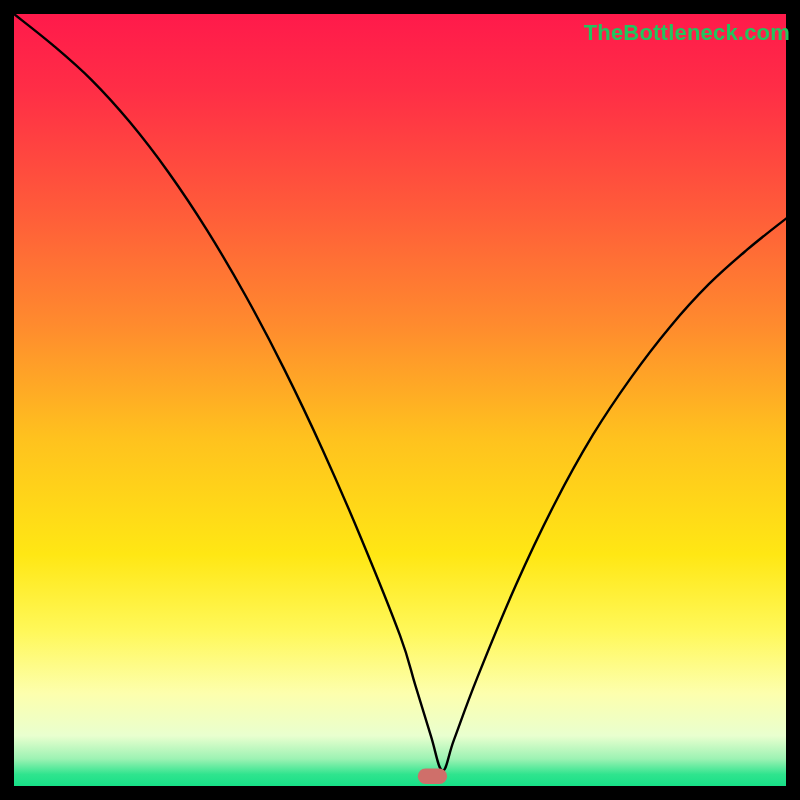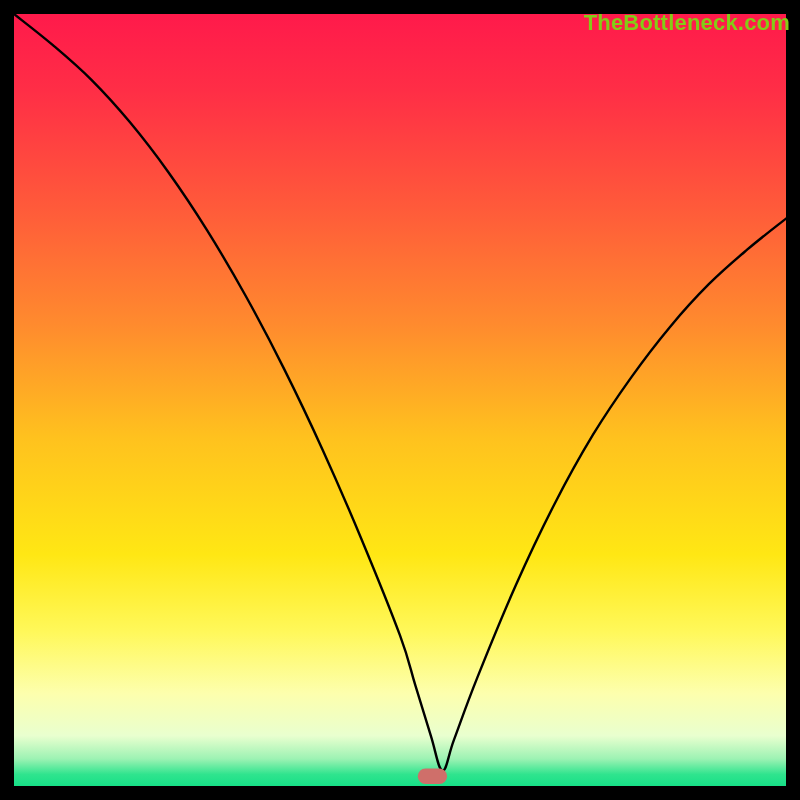--- a/index.html
+++ b/index.html
@@ -12,23 +12,23 @@
     font-family: Arial, Helvetica, sans-serif;
   }
   .frame {
     position: relative;
     width: 800px;
     height: 800px;
     background: #000;
   }
   .watermark {
     position: absolute;
-    top: 10px;
+    top: 20px;
     right: 10px;
-    color: #84cc16;
+    color: #22c55e;
     font-size: 22px;
     font-weight: 600;
     z-index: 50;
     user-select: none;
     letter-spacing: 0.2px;
   }
   .plot {
     position: absolute;
     left: 14px;
     top: 14px;

